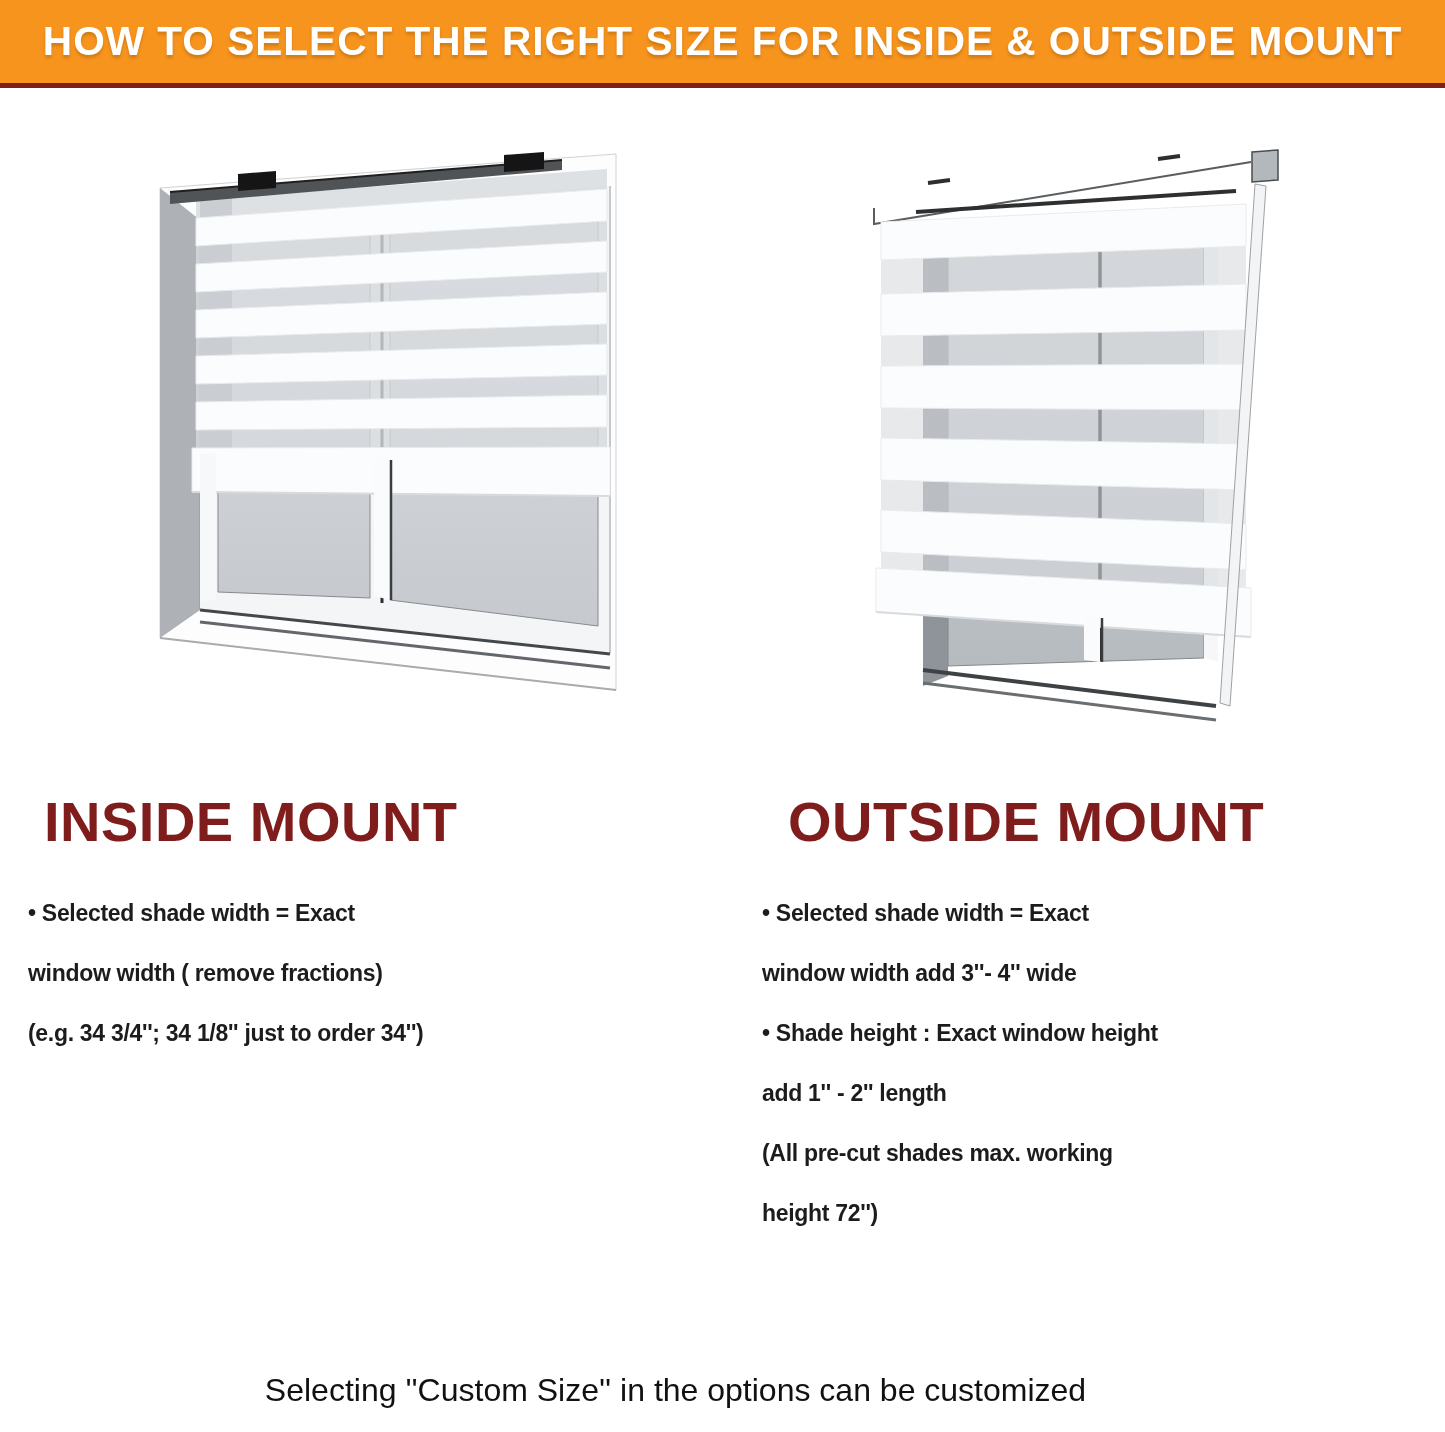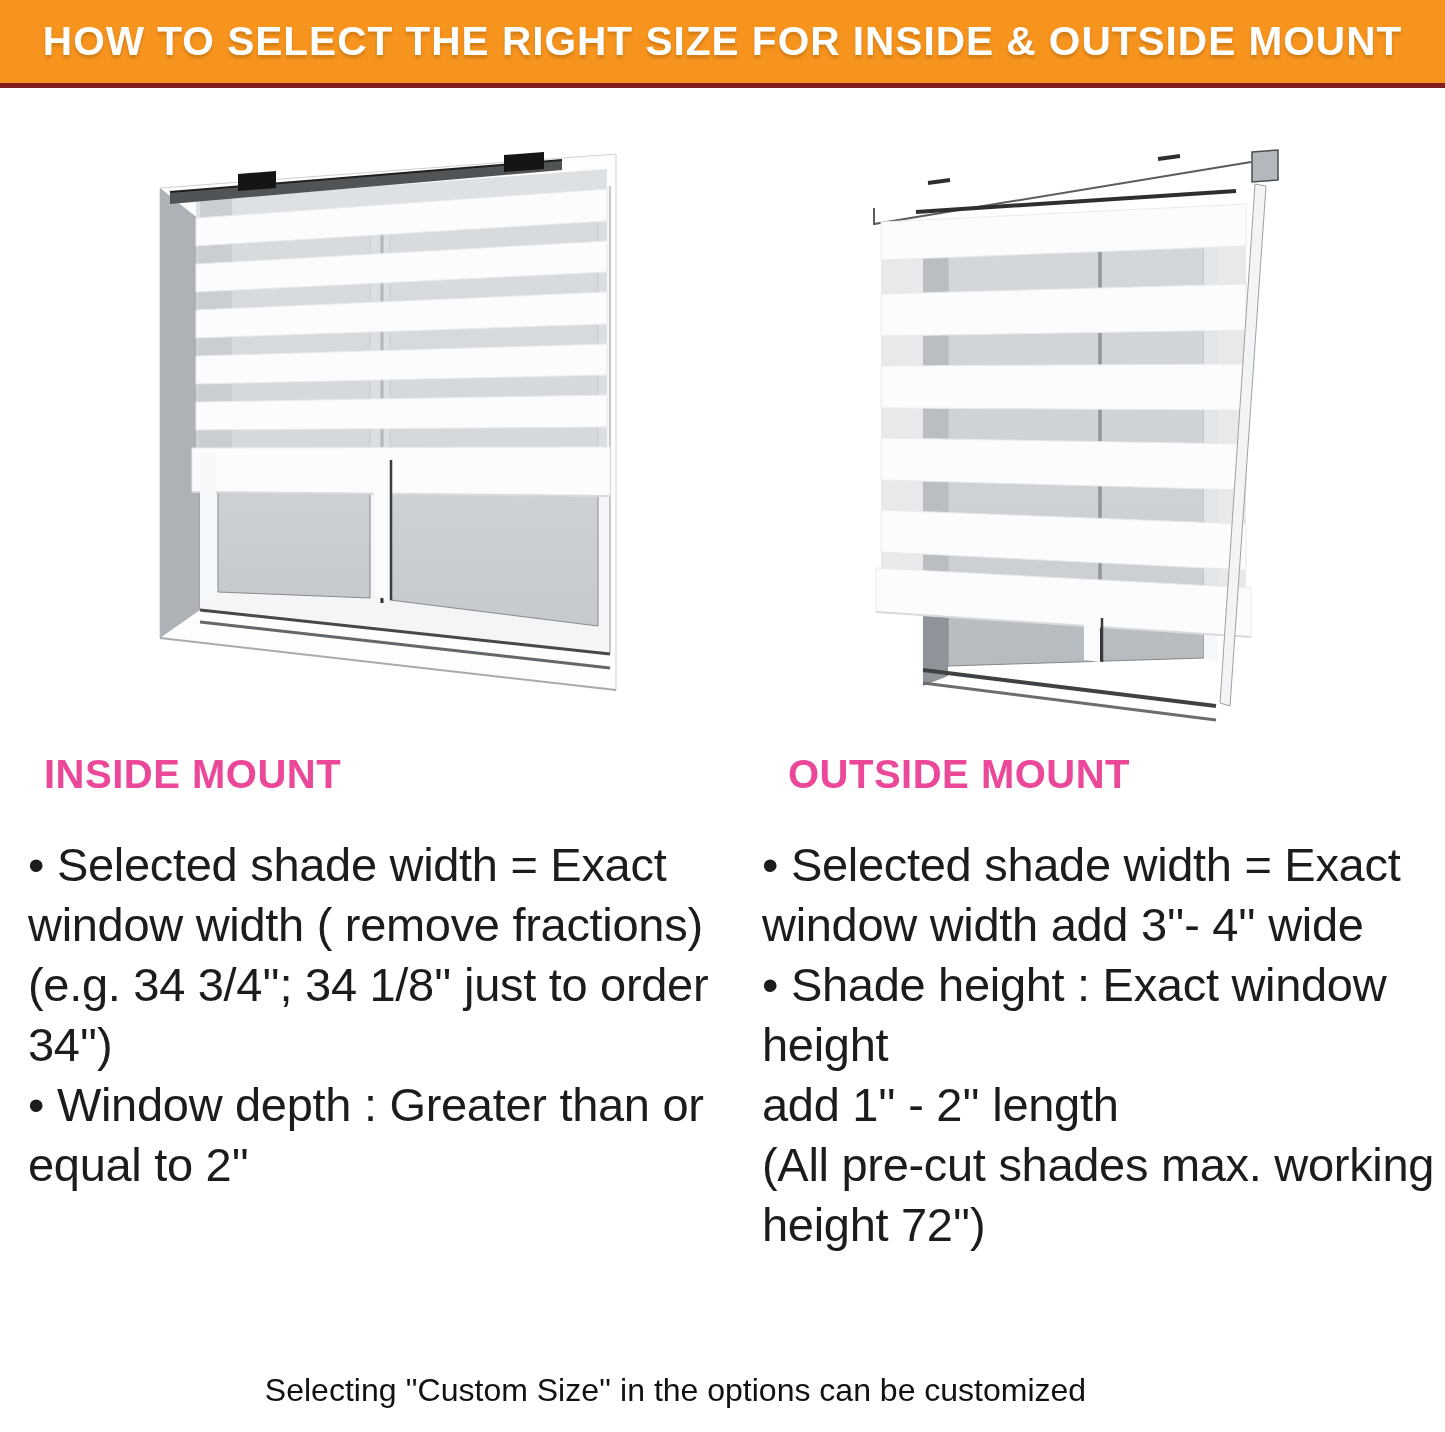--- a/index.html
+++ b/index.html
@@ -17,28 +17,28 @@
     white-space:nowrap; text-shadow:0 3px 3px rgba(120,70,0,0.30);
     transform:scaleX(0.99);
   }
   .illu { position:absolute; }
   .illu-left  { left:158px; top:148px; }
   .illu-right { left:866px; top:146px; }
   .col { position:absolute; top:745px; width:700px; color:#1c1c1c; }
   .col-left  { left:28px; }
   .col-right { left:762px; }
   .mount-heading {
-    color:#ec4899; font-weight:bold; font-size:40px; line-height:58px;
-    letter-spacing:0.5px; margin-bottom:32px; white-space:nowrap;
+    color:#7f1d1d; font-weight:bold; font-size:56px; line-height:58px;
+    letter-spacing:0.5px; margin-bottom:32px; white-space:nowrap;margin-top:48px;
   }
   .col-left  .mount-heading { margin-left:16px; }
   .col-right .mount-heading { margin-left:26px; }
   .bullets p {
-    white-space:pre-line; font-size:47px; line-height:60px;
-    letter-spacing:-0.3px; color:#1c1c1c;
+    white-space:pre-line; font-size:23px; line-height:60px;
+    letter-spacing:-0.3px; color:#1c1c1c;font-weight:bold;
   }
   .footer-note {
     position:absolute; left:0; top:1372px; width:1351px; text-align:center;
     font-size:32px; color:#111111; letter-spacing:0px;
   }
 </style>
 </head>
 <body>
 
 <div class="page">
@@ -148,22 +148,20 @@
     </g>
     <polygon points="389,38 400,40 364,560 354,557" fill="#f2f4f5" stroke="#9da2a6" stroke-width="1"></polygon>
   </svg>
 
   <div class="col col-left">
     <div class="mount-heading">INSIDE MOUNT</div>
     <div class="bullets">
       <p>• Selected shade width = Exact
 window width ( remove fractions)
 (e.g. 34 3/4''; 34 1/8'' just to order 34'')</p>
-      <p>• Window depth : Greater than or
-equal to 2''</p>
     </div>
   </div>
 
   <div class="col col-right">
     <div class="mount-heading">OUTSIDE MOUNT</div>
     <div class="bullets">
       <p>• Selected shade width = Exact
 window width add 3''- 4'' wide</p>
       <p>• Shade height : Exact window height
 add 1'' - 2'' length

